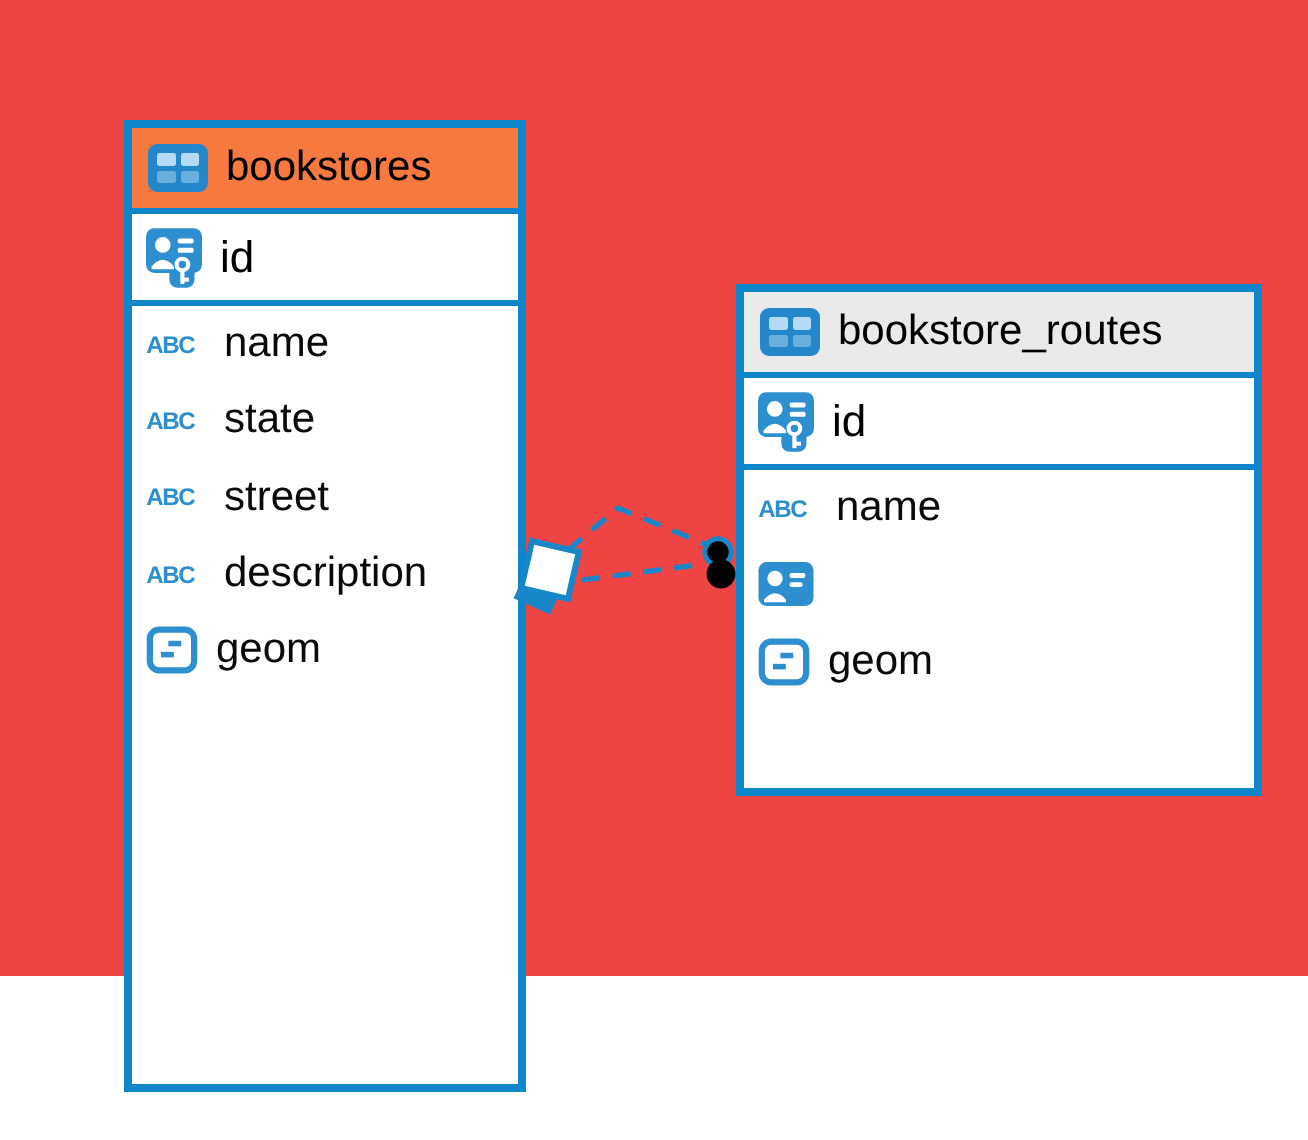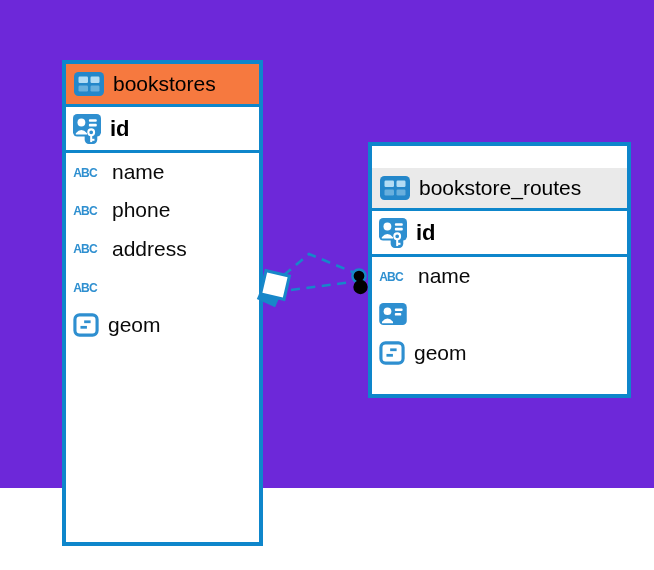--- a/index.html
+++ b/index.html
@@ -6,36 +6,36 @@
     --blue:#0E86CB;
     --icon-blue:#2E8FD0;
     --line-blue:#1787C9;
     --orange:#F6793F;
     --gray:#EAEAEA;
     --text:#0A0A0A;
   }
   *{margin:0;padding:0;box-sizing:border-box;}
   html,body{width:654px;height:570px;background:#fff;overflow:hidden;
     font-family:"Liberation Sans","DejaVu Sans",sans-serif;color:var(--text);}
-  #canvas{position:relative;width:654px;height:488px;background:#6d28d9;}
+  #canvas{position:relative;width:654px;height:488px;background:#ef4444;}
 
   .er-table{position:absolute;background:#fff;border:4px solid var(--blue);
     display:flex;flex-direction:column;}
   #table-bookstores{left:62px;top:60px;width:201px;height:486px;}
-  #table-bookstore-routes{left:368px;top:142px;width:263px;height:256px;justify-content:center;}
+  #table-bookstore-routes{left:368px;top:142px;width:263px;height:256px;}
 
   .tbl-header{display:flex;align-items:center;gap:9px;padding-left:8px;
     height:43px;flex:0 0 43px;border-bottom:3px solid var(--blue);
     font-size:21px;color:#000;}
   #table-bookstores .tbl-header{background:var(--orange);}
   #table-bookstore-routes .tbl-header{background:var(--gray);}
 
   .pk-row{display:flex;align-items:center;gap:9px;padding-left:7px;
     height:46px;flex:0 0 46px;border-bottom:3px solid var(--blue);
-    font-size:22px;font-weight:700;color:#000;background:#fff;}
+    font-size:22px;font-weight:400;color:#000;background:#fff;}
 
   .col-row{display:flex;align-items:center;gap:9px;padding-left:7px;
     height:38.3px;flex:0 0 38.3px;font-size:21px;color:#0a0a0a;background:#fff;}
 
   .icon{flex:0 0 auto;display:inline-flex;}
 
   #rel-overlay{position:absolute;left:0;top:0;width:654px;height:570px;
     pointer-events:none;}
   svg.defs{position:absolute;width:0;height:0;}
 </style>
@@ -106,36 +106,37 @@
           </svg>
         </span>
       <span>name</span>
     </div>
     <div class="col-row">
       <span class="icon">
           <svg width="30" height="13">
             <use href="#i-abc"></use>
           </svg>
         </span>
-      <span>phone</span>
-    </div>
-    <div class="col-row">
-      <span class="icon">
-          <svg width="30" height="13">
-            <use href="#i-abc"></use>
-          </svg>
-        </span>
-      <span>address</span>
-    </div>
-    <div class="col-row">
-      <span class="icon">
-          <svg width="30" height="13">
-            <use href="#i-abc"></use>
-          </svg>
-        </span>
+      <span>state</span>
+    </div>
+    <div class="col-row">
+      <span class="icon">
+          <svg width="30" height="13">
+            <use href="#i-abc"></use>
+          </svg>
+        </span>
+      <span>street</span>
+    </div>
+    <div class="col-row">
+      <span class="icon">
+          <svg width="30" height="13">
+            <use href="#i-abc"></use>
+          </svg>
+        </span>
+      <span>description</span>
     </div>
     <div class="col-row">
       <span class="icon">
           <svg width="26" height="24">
             <use href="#i-geom"></use>
           </svg>
         </span>
       <span>geom</span>
     </div>
   </div>

